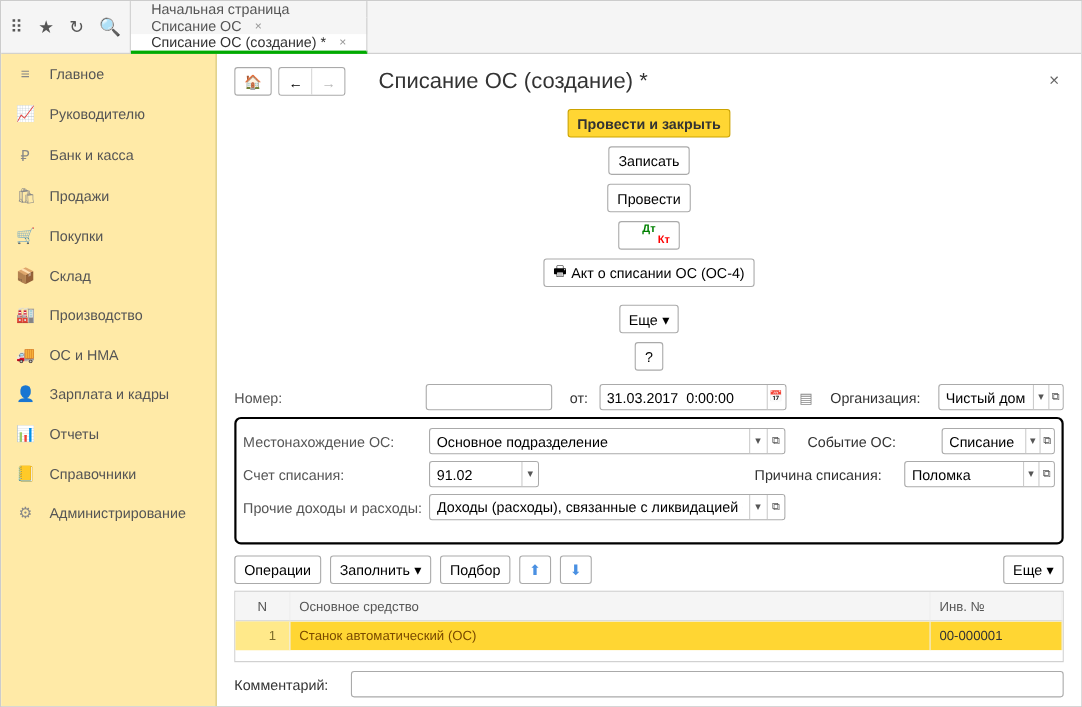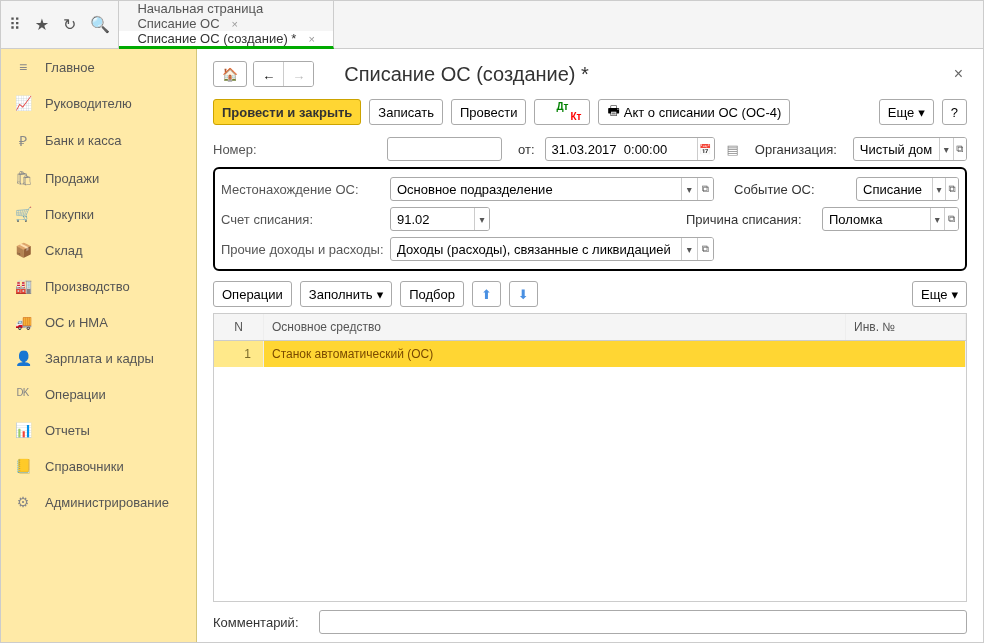--- a/index.html
+++ b/index.html
@@ -25,21 +25,21 @@
 
 .main { flex: 1; padding: 12px 16px 8px 16px; display: flex; flex-direction: column; overflow: hidden; }
 .header-row { display: flex; align-items: center; margin-bottom: 12px; }
 .nav-btns { display: flex; gap: 6px; margin-right: 30px; }
 .btn { border: 1px solid #aaa; background: #fff; border-radius: 3px; padding: 4px 8px; font-size: 13px; cursor: pointer; display: inline-flex; align-items: center; gap: 4px; height: 26px; }
 .btn.disabled { color: #bbb; border-color: #ddd; }
 .btn-yellow { background: #ffd633; border-color: #cca300; font-weight: bold; color: #333; }
 .title { font-size: 20px; color: #333; flex: 1; }
 .close-x { font-size: 16px; color: #666; cursor: pointer; padding: 0 4px; }
 
-.action-row { display: flex; align-items: center; gap: 8px; margin-bottom: 12px; }
+.action-row { display: flex; align-items: center; gap: 8px; margin-bottom: 12px; flex-direction: column; }
 .action-row .spacer { flex: 1; }
 
 
 .form-row { display: flex; align-items: center; margin-bottom: 6px; gap: 6px; }
 .form-label { width: 168px; color: #555; }
 .input-group { display: flex; border: 1px solid #aaa; border-radius: 3px; background: #fff; height: 24px; overflow: hidden; }
 .input-group input { border: none; padding: 2px 6px; font-size: 13px; outline: none; width: 100%; background: transparent; }
 .input-btn { border-left: 1px solid #ccc; width: 18px; display: flex; align-items: center; justify-content: center; font-size: 10px; color: #555; cursor: pointer; background: #fff; }
 .green-box { border: 2px solid #000000; border-radius: 6px; padding: 8px 6px; margin-bottom: 10px; }
 
@@ -124,24 +124,20 @@
       </div>
     <div class="side-item">
         <span class="side-icon">🚚</span>
         <span>ОС и НМА</span>
       </div>
     <div class="side-item">
         <span class="side-icon">👤</span>
         <span>Зарплата и кадры</span>
       </div>
     <div class="side-item">
-        <span class="side-icon">ᴰᴷ</span>
-        <span>Операции</span>
-      </div>
-    <div class="side-item">
         <span class="side-icon">📊</span>
         <span>Отчеты</span>
       </div>
     <div class="side-item">
         <span class="side-icon">📒</span>
         <span>Справочники</span>
       </div>
     <div class="side-item">
         <span class="side-icon">⚙</span>
         <span>Администрирование</span>
@@ -221,21 +217,21 @@
           <span class="input-btn">▾</span>
         </div>
         <div style="flex:1"></div>
         <span style="width:130px">Причина списания:</span>
         <div class="input-group" style="width:137px">
           <input value="Поломка" style="">
           <span class="input-btn">▾</span>
           <span class="input-btn">⧉</span>
         </div>
       </div>
-      <div class="form-row" style="margin-bottom:0">
+      <div class="form-row" style="margin-bottom:12px">
         <span class="form-label" style="width:163px">Прочие доходы и расходы:</span>
         <div class="input-group" style="width:324px">
           <input value="Доходы (расходы), связанные с ликвидацией О" style="">
           <span class="input-btn">▾</span>
           <span class="input-btn">⧉</span>
         </div>
       </div>
     </div>
 
     <div class="table-toolbar">
@@ -257,20 +253,21 @@
     <div class="table-area">
       <div class="thead">
         <div class="th th-n">N</div>
         <div class="th th-name">Основное средство</div>
         <div class="th th-inv">Инв. №</div>
       </div>
       <div class="tbody">
         <div class="trow selected">
           <div class="td td-n">1</div>
           <div class="td td-name">Станок автоматический (ОС)</div>
+          <div class="td td-inv">00-000001</div>
         </div>
       </div>
     </div>
 
     <div class="comment-row">
       <span style="width:100px">Комментарий:</span>
       <div class="input-group" style="flex:1">
           <input value="" style="">
         </div>
     </div>

